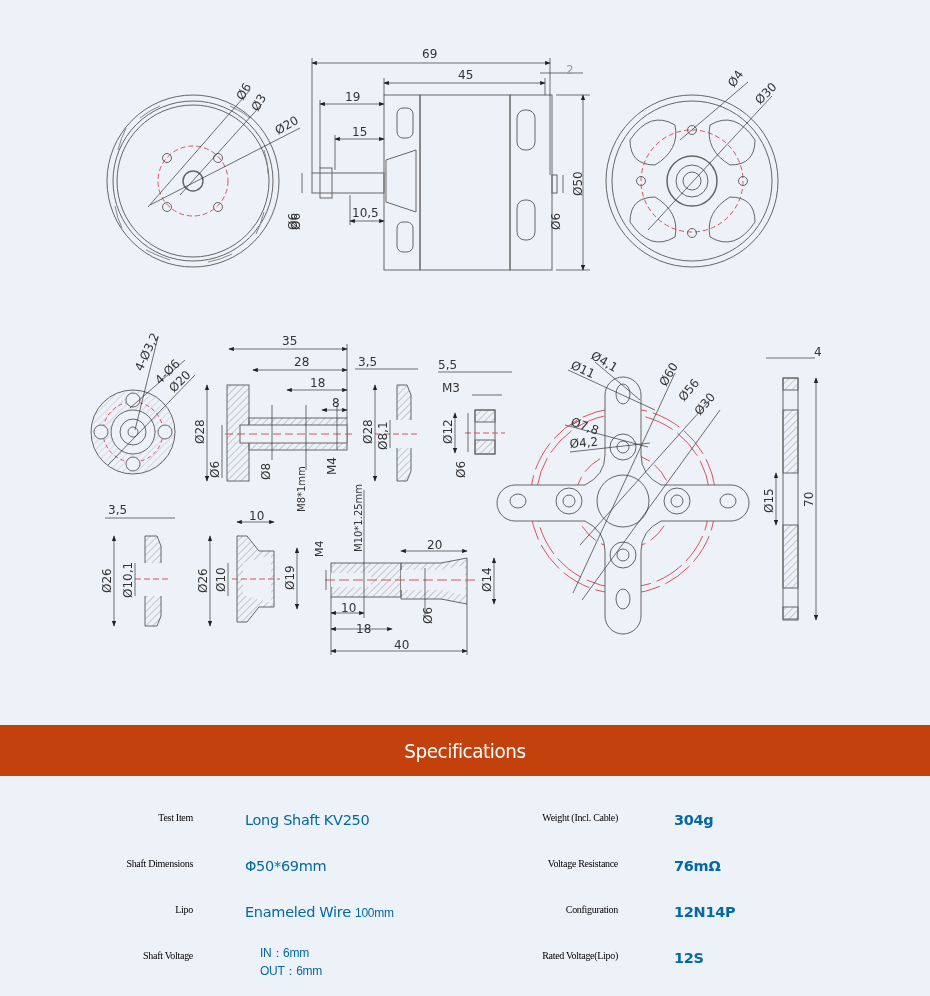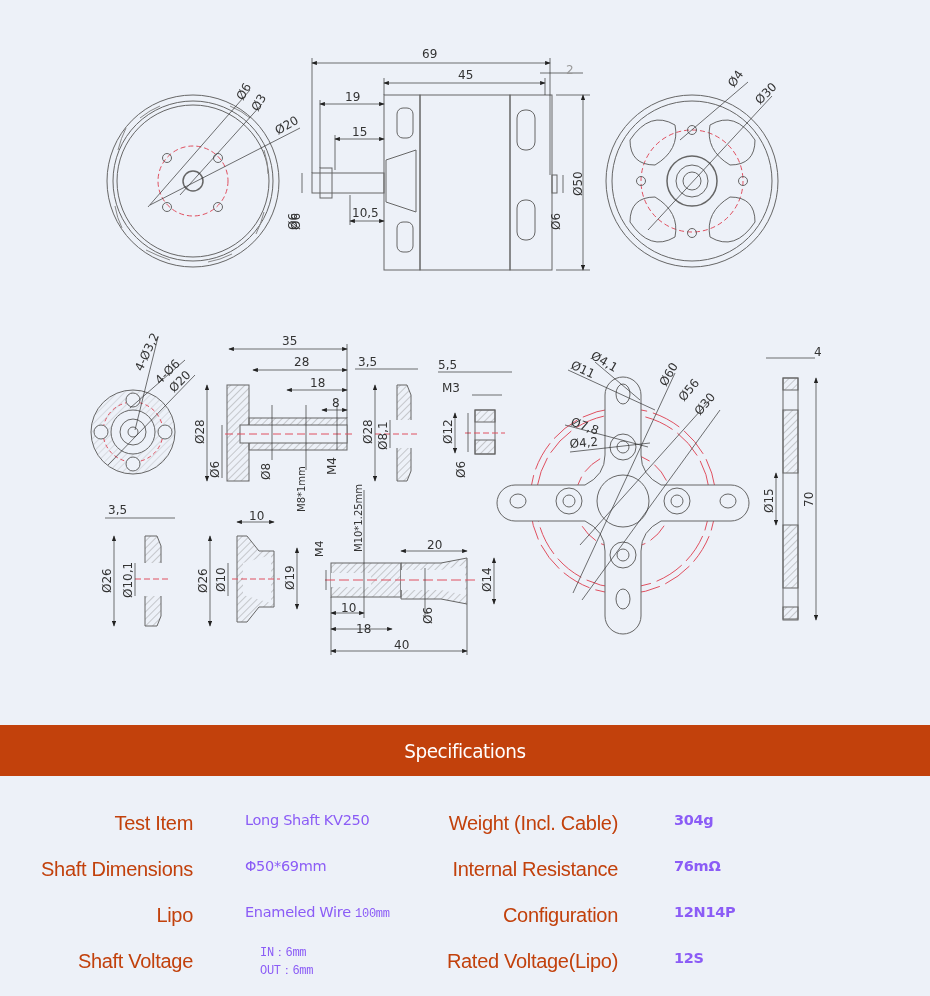--- a/index.html
+++ b/index.html
@@ -5,23 +5,23 @@
   html,body{margin:0;padding:0;}
   body{width:930px;height:996px;background:#edf1f8;font-family:"Liberation Sans",sans-serif;position:relative;overflow:hidden;}
   .drawing{position:absolute;left:0;top:0;width:930px;height:725px;}
   .drawing svg{width:930px;height:725px;display:block;}
   .dim{font-family:"DejaVu Sans",sans-serif;font-size:12px;fill:#333;}
   .dimg{font-family:"DejaVu Sans",sans-serif;font-size:12px;fill:#999;}
   .banner{position:absolute;left:0;top:725px;width:930px;height:51px;background:#c2410c;display:flex;align-items:center;justify-content:center;}
   .banner span{color:#fff;font-family:"DejaVu Sans",sans-serif;font-size:20px;letter-spacing:-0.5px;font-weight:normal;transform:scaleX(0.92);}
   .specs{position:absolute;left:0;top:776px;width:930px;height:220px;}
   .row{position:absolute;left:0;width:930px;height:24px;}
-  .lbl{position:absolute;text-align:right;color:#c2410c;font-family:Liberation Sans, sans-serif;font-size:20px;letter-spacing:-0.3px;}
-  .val{position:absolute;color:#8b5cf6;font-family:"DejaVu Sans",sans-serif;font-size:14.5px;letter-spacing:-0.3px;}
-  .mono{font-family:Liberation Mono, monospace;font-size:12px;}
+  .lbl{position:absolute;text-align:right;color:#000000;font-family:Liberation Serif, serif;font-size:10px;letter-spacing:-0.3px;}
+  .val{position:absolute;color:#0369a1;font-family:"DejaVu Sans",sans-serif;font-size:14.5px;letter-spacing:-0.3px;}
+  .mono{font-family:Liberation Sans, sans-serif;font-size:12px;}
   .l1{right:737px;}
   .v1{left:245px;}
   .l2{right:312px;}
   .v2{left:674px;font-weight:bold;}
   .shaft{line-height:18px;top:-6px;margin-left:15px;}
 </style>
 </head>
 <body>
 
 <div class="drawing">
@@ -346,21 +346,21 @@
 <div class="specs">
   <div class="row" style="top:36px">
     <span class="lbl l1">Test Item</span>
     <span class="val v1">Long Shaft KV250</span>
     <span class="lbl l2">Weight (Incl. Cable)</span>
     <span class="val v2">304g</span>
   </div>
   <div class="row" style="top:82px">
     <span class="lbl l1">Shaft Dimensions</span>
     <span class="val v1">Φ50*69mm</span>
-    <span class="lbl l2">Internal Resistance</span>
+    <span class="lbl l2">Voltage Resistance</span>
     <span class="val v2">76mΩ</span>
   </div>
   <div class="row" style="top:128px">
     <span class="lbl l1">Lipo</span>
     <span class="val v1"><span>Enameled Wire</span> <span class="mono">100mm</span></span>
     <span class="lbl l2">Configuration</span>
     <span class="val v2">12N14P</span>
   </div>
   <div class="row" style="top:174px">
     <span class="lbl l1">Shaft Voltage</span>

